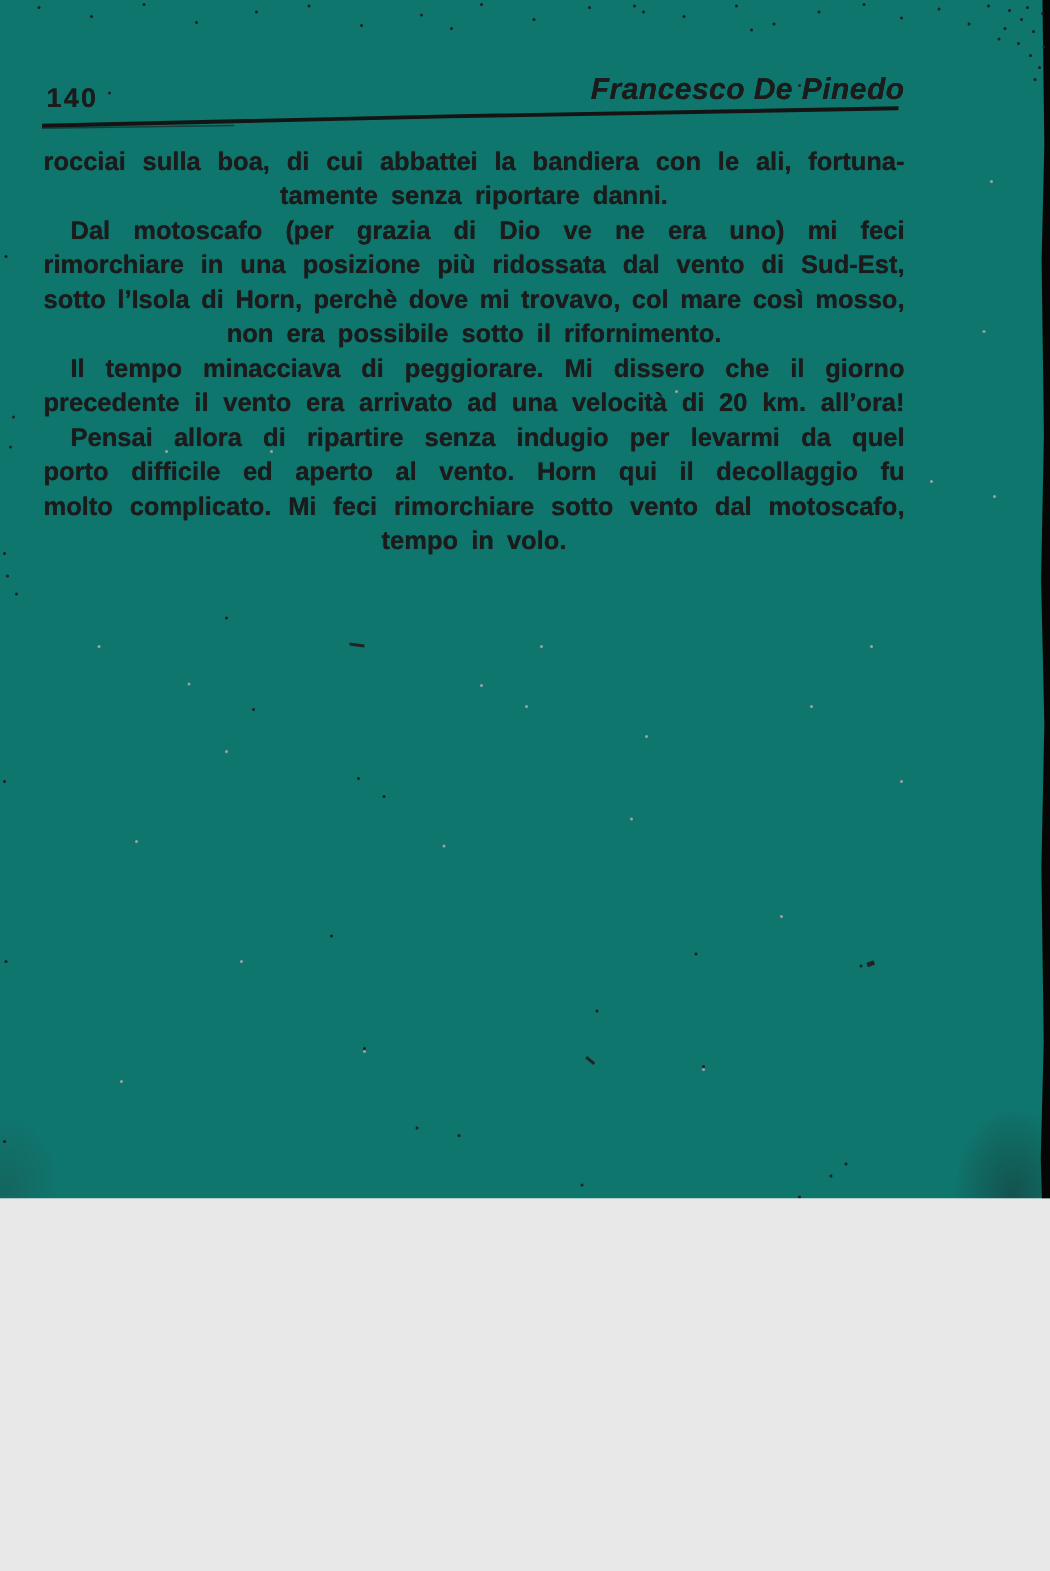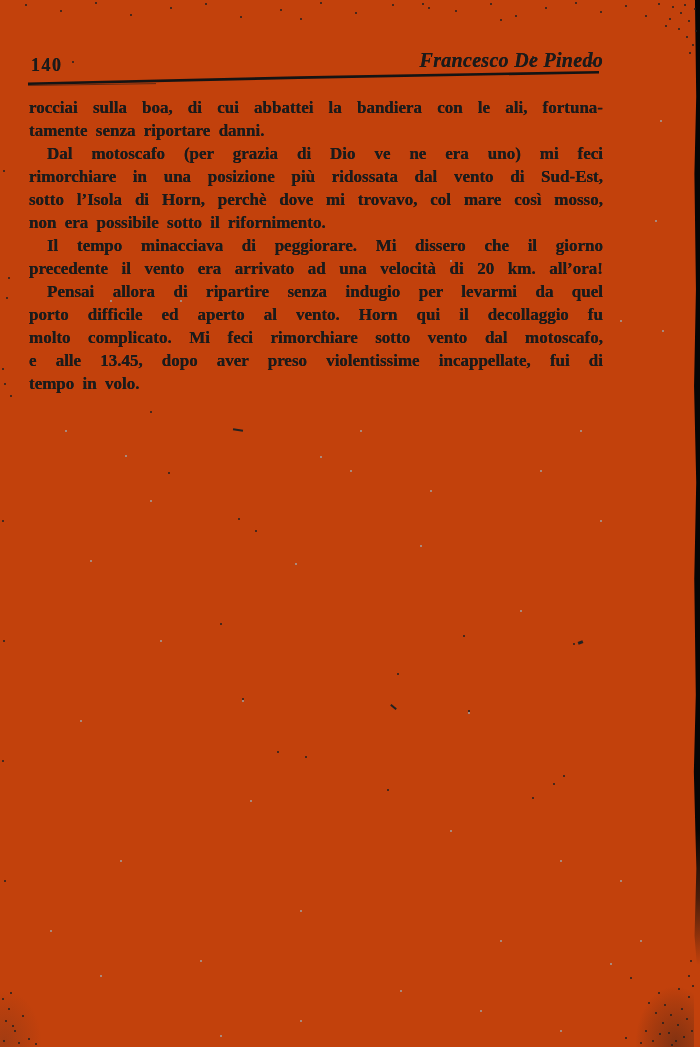--- a/index.html
+++ b/index.html
@@ -1,22 +1,22 @@
 <!DOCTYPE html>
 <html><head>
 <meta charset="utf-8">
 <style>
   html,body { margin:0; padding:0; background:#e8e8e8; }
   .page {
     position:relative;
-    width:700px; height:1047px;
+    width:700px; height:799px;
     margin:0 auto;
-    background:#c2410c;
+    background:#0f766e;
     overflow:hidden;
-    font-family:Liberation Serif, serif;
+    font-family:Liberation Sans, sans-serif;
     color:#1b1b1b;
   }
 
   
   .pagenum {
     position:absolute; left:31px; top:55px;
     font-size:18px; font-weight:700; letter-spacing:1.5px;
     text-shadow:0 0 0.4px currentColor;
   }
   .header-title {
@@ -29,21 +29,21 @@
   .rule-svg { position:absolute; left:26px; top:69px; }
 
   
   .text-block {
     position:absolute; left:29px; top:96px; width:574px;
   }
   .line {
     height:23px; line-height:23px;
     font-size:17px; font-weight:700;
     word-spacing:4px;
-    text-align:left;
+    text-align:center;
     white-space:nowrap;
     text-shadow:0 0 0.45px currentColor;
   }
   .line.fill {
     white-space:normal;
     word-spacing:1.5px;
     text-align:justify;
     text-align-last:justify;
   }
   .line.ind { padding-left:18px; }
@@ -118,21 +118,20 @@
       <div class="line">tamente senza riportare danni.</div>
       <div class="line fill ind">Dal motoscafo (per grazia di Dio ve ne era uno) mi feci</div>
       <div class="line fill">rimorchiare in una posizione più ridossata dal vento di Sud-Est,</div>
       <div class="line fill">sotto l’Isola di Horn, perchè dove mi trovavo, col mare così mosso,</div>
       <div class="line">non era possibile sotto il rifornimento.</div>
       <div class="line fill ind">Il tempo minacciava di peggiorare. Mi dissero che il giorno</div>
       <div class="line fill">precedente il vento era arrivato ad una velocità di 20 km. all’ora!</div>
       <div class="line fill ind">Pensai allora di ripartire senza indugio per levarmi da quel</div>
       <div class="line fill">porto difficile ed aperto al vento. Horn qui il decollaggio fu</div>
       <div class="line fill">molto complicato. Mi feci rimorchiare sotto vento dal motoscafo,</div>
-      <div class="line fill">e alle 13.45, dopo aver preso violentissime incappellate, fui di</div>
       <div class="line">tempo in volo.</div>
     </div>
 
   <div class="edge-strip"></div>
   <div class="corner-blob-br"></div>
   <div class="corner-blob-bl"></div>
   <div class="speck s-dark"></div>
   <div class="speck s-faint"></div>
   <div class="dash d1"></div>
   <div class="dash d2"></div>

